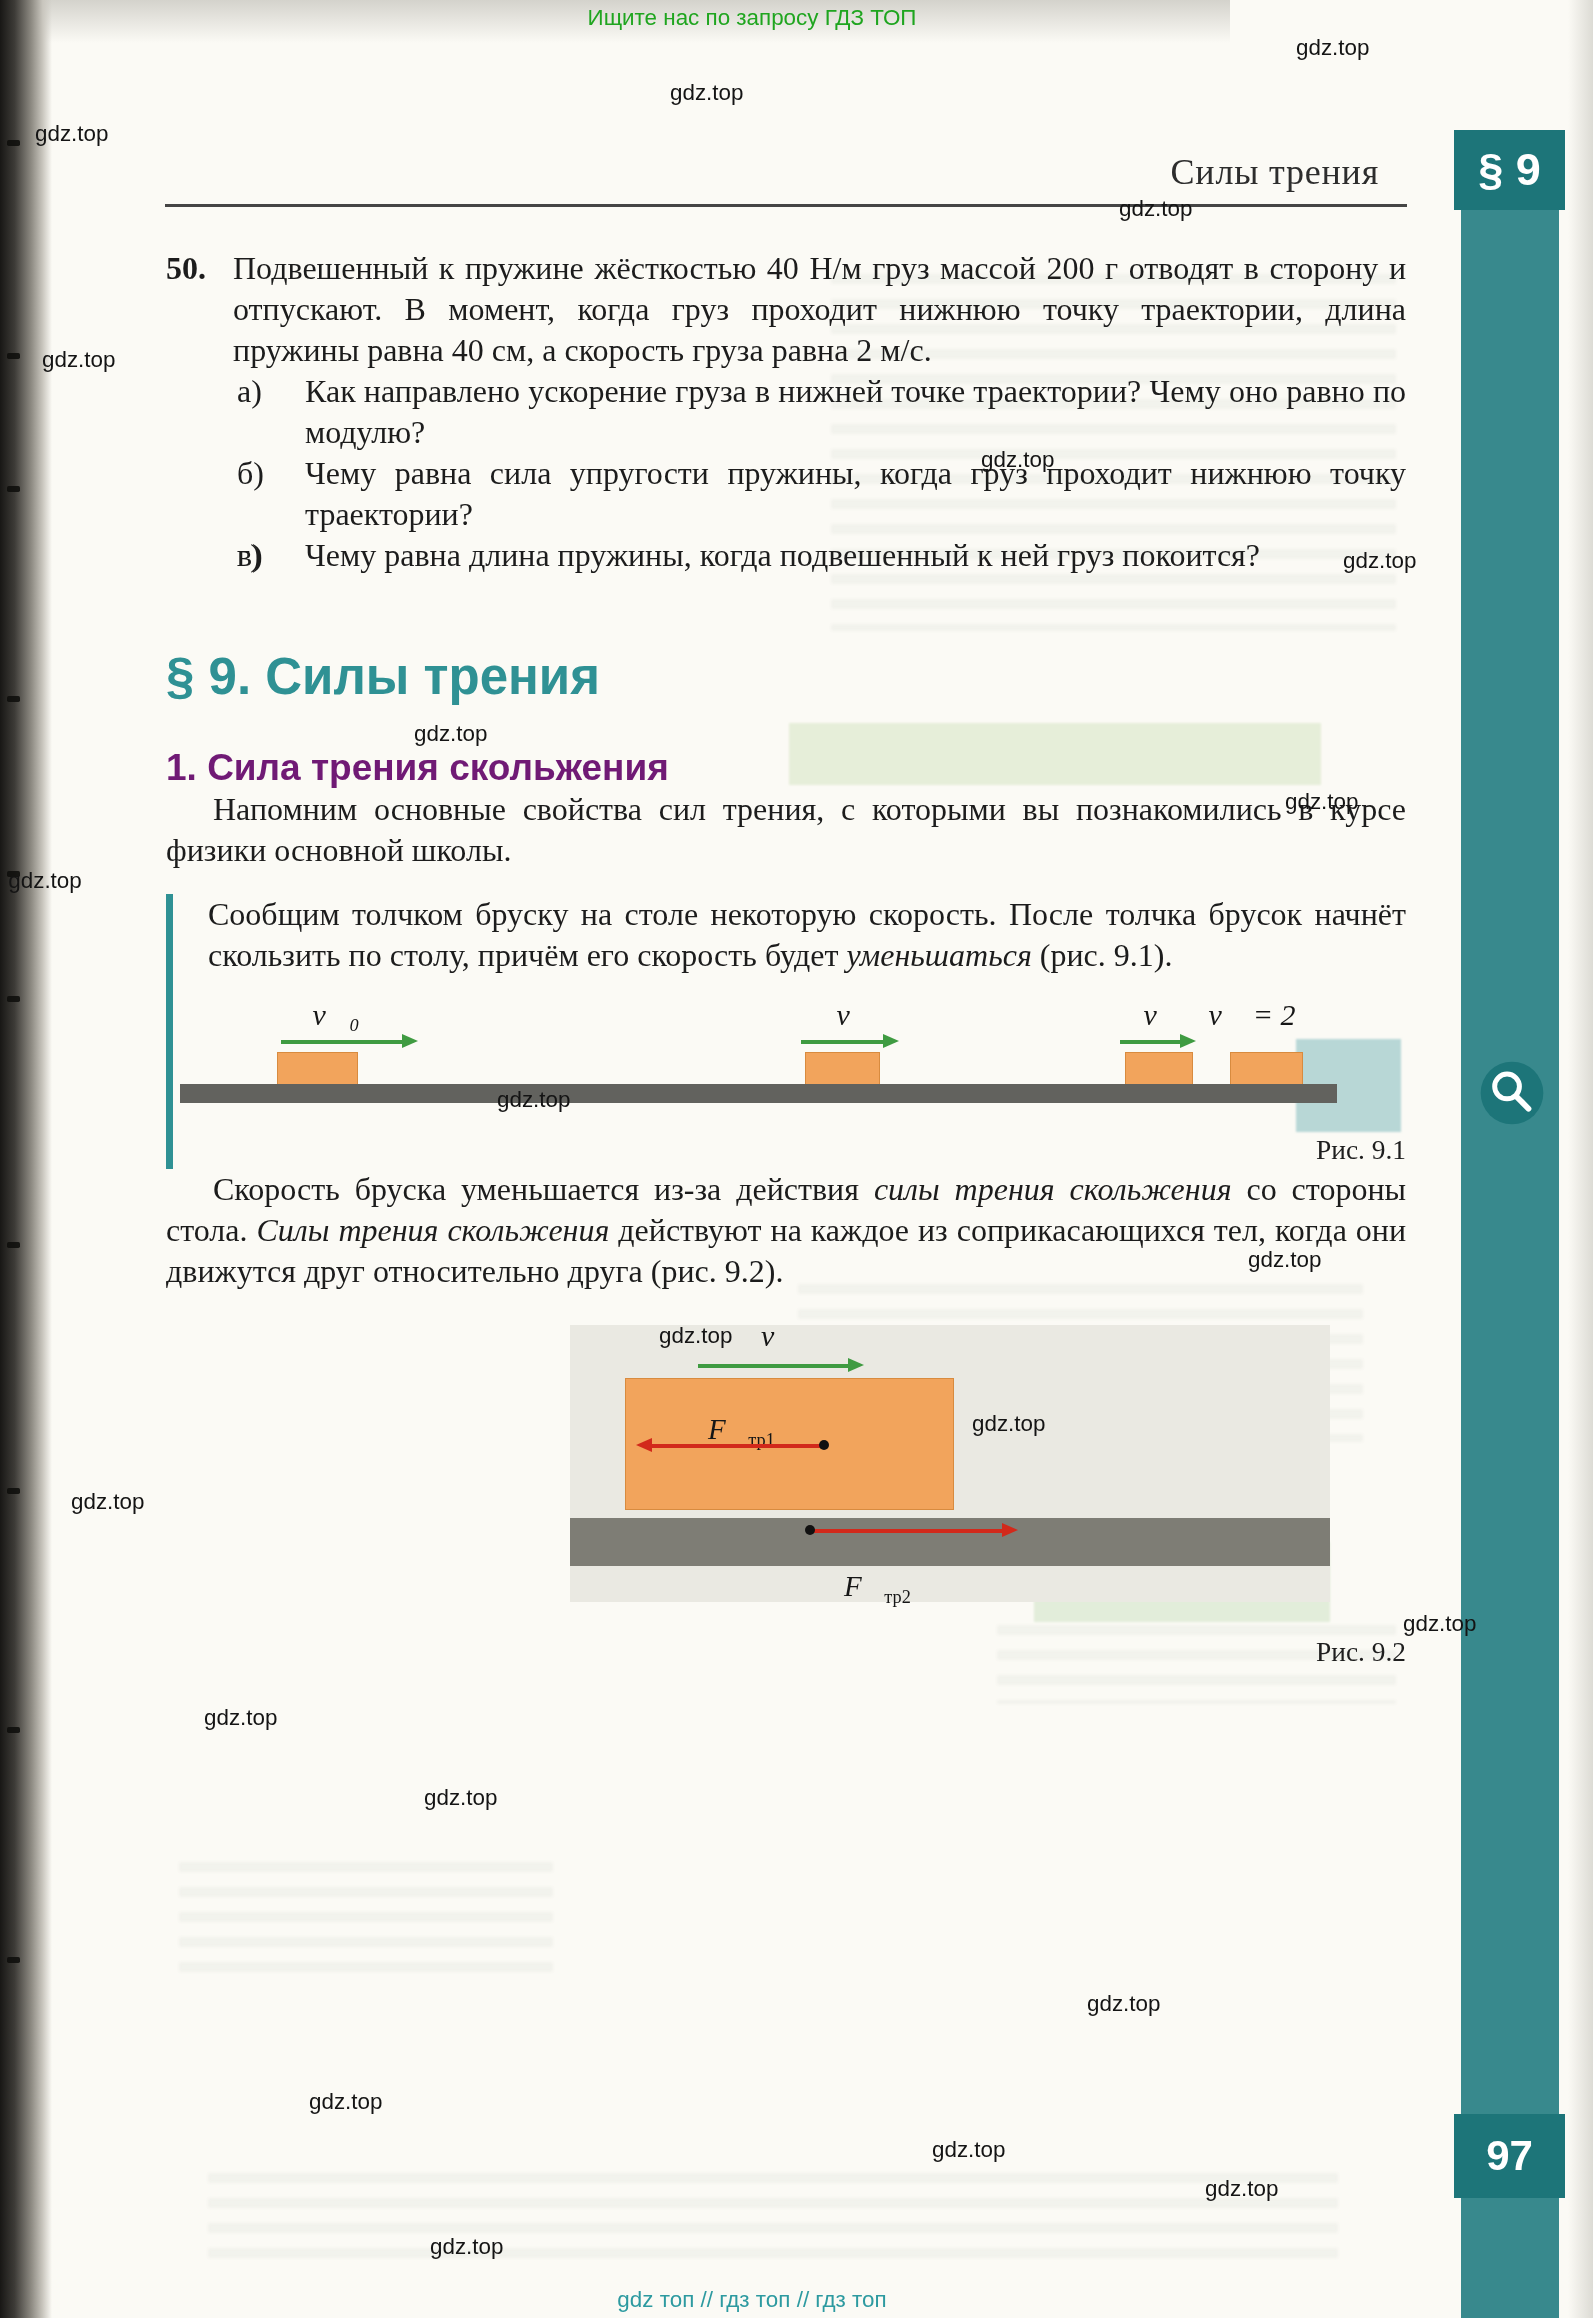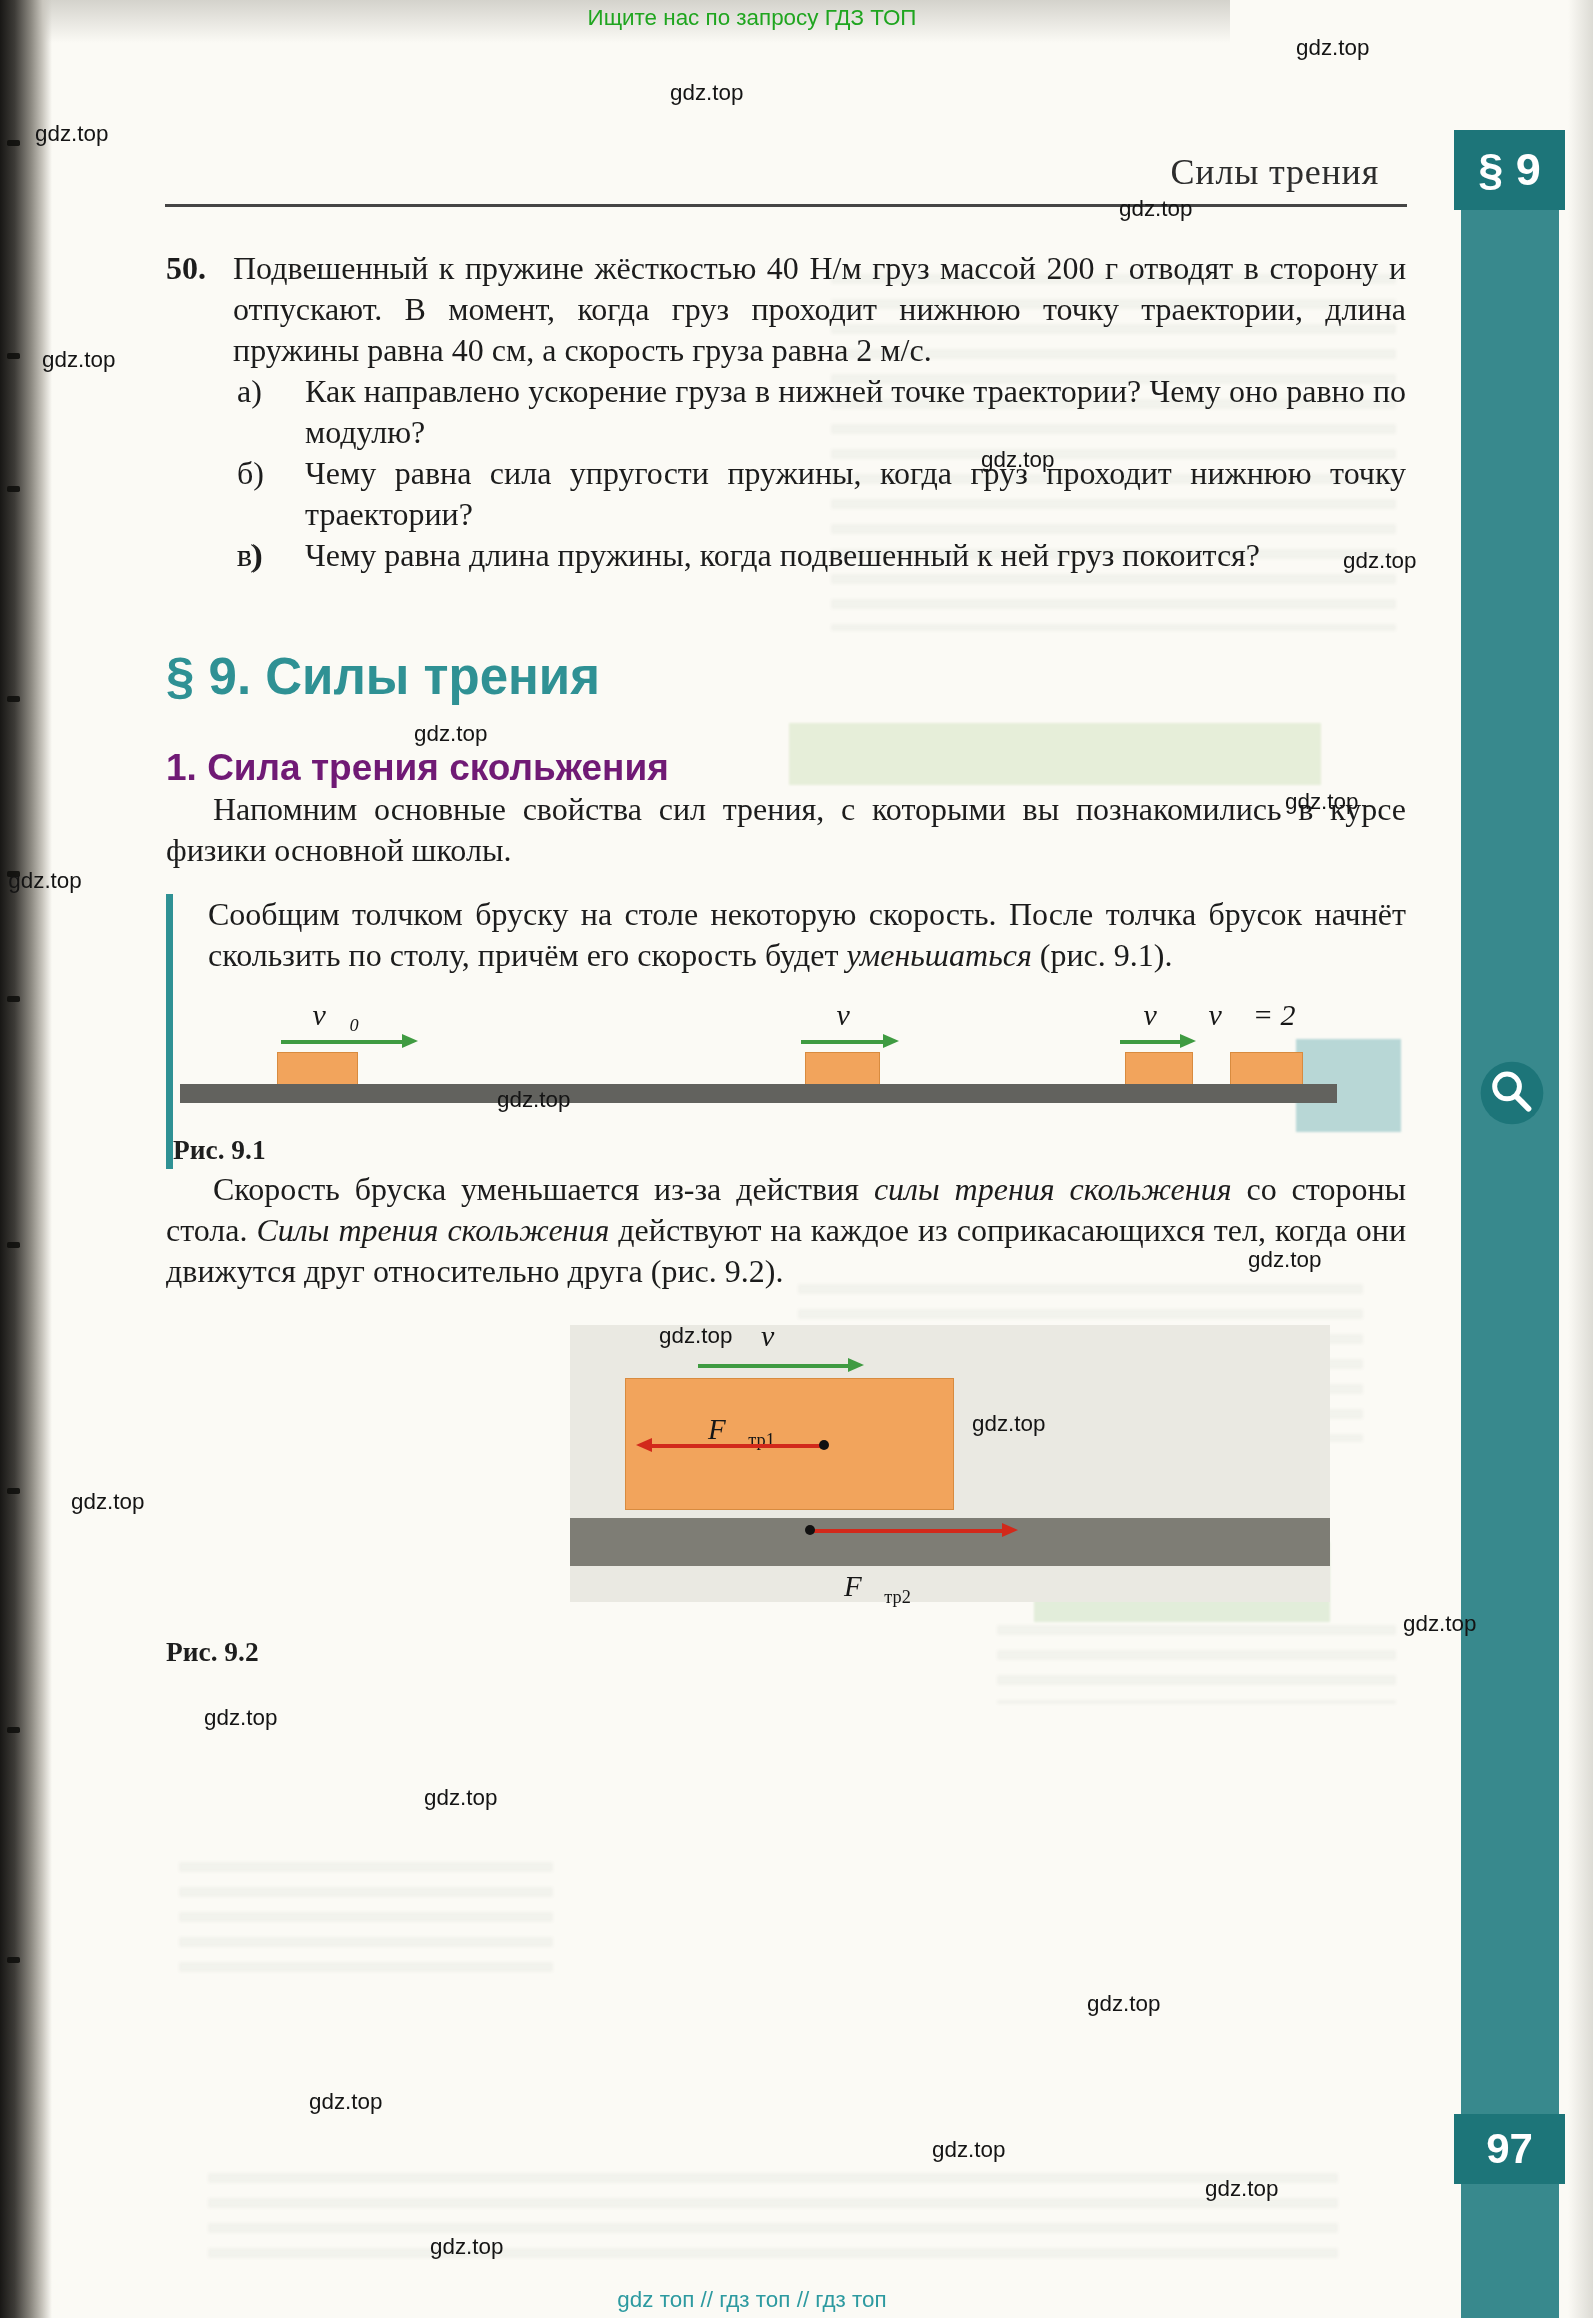--- a/index.html
+++ b/index.html
@@ -18,21 +18,21 @@
     background:linear-gradient(90deg,#181715 0%,#3d3b37 28%,#8d8a82 60%,#c9c6be 82%,rgba(251,250,245,0) 100%); }
   .tick { position:absolute; left:6.6px; width:13.3px; height:5.8px; background:#0d0d0b; border-radius:1.7px; opacity:.85; }
 
   .right-band { position:absolute; left:1461px; top:130px; width:98px; height:2189px; background:#38898d; }
   .badge-box, .pagenum-box {
     position:absolute; left:1454px; width:111px; background:#1d7579; color:#fff;
     font-family:"Liberation Sans", sans-serif; font-weight:bold;
     display:flex; align-items:center; justify-content:center;
   }
   .badge-box { top:130px; height:80px; font-size:45px; }
-  .pagenum-box { top:2114px; height:70px; font-size:42px; }
+  .pagenum-box { top:2114px; height:84px; font-size:42px; }
   .magnifier { position:absolute; left:1479px; top:1060px; width:66px; height:66px; }
 
   
   .bleed-lines { position:absolute;
     background:repeating-linear-gradient(180deg, rgba(96,116,96,.55) 0px, rgba(96,116,96,.55) 10px, transparent 10px, transparent 25px);
     opacity:.10; filter:blur(1.7px); }
   .bleed-box { position:absolute; filter:blur(0.8px); }
 
   
   .promo-top { position:absolute; top:5px; left:0; width:1504px; text-align:center;
@@ -84,21 +84,21 @@
 
   .after-para { margin-top:47px; }
 
   .figure92 { position:relative; height:299px; margin-top:23px; text-align:left; }
   .fig92-backdrop { position:absolute; left:404px; top:10px; width:760px; height:277px; background:#eae9e2; }
   .table-bar { position:absolute; left:404px; top:203px; width:760px; height:48px; background:#7e7d75; }
   .flabel { position:absolute; font-size:29px; color:#161616; white-space:nowrap; }
   .flabel i { font-style:italic; }
   .flabel sub { font-size:18.3px; font-style:normal; }
 
-  .figure-caption { margin-top:28px; text-align:left; font-weight:bold; font-size:27.4px; line-height:37px; color:#1e1e1e; }
+  .figure-caption { margin-top:28px; text-align:right; font-weight:normal; font-size:27.4px; line-height:37px; color:#1e1e1e; }
   .cap2 { margin-top:20px; }
 </style>
 </head>
 <body>
 
 <div class="page">
 
   <div class="top-shade"></div>
   <div class="right-shade"></div>
   <div class="binding"></div>

